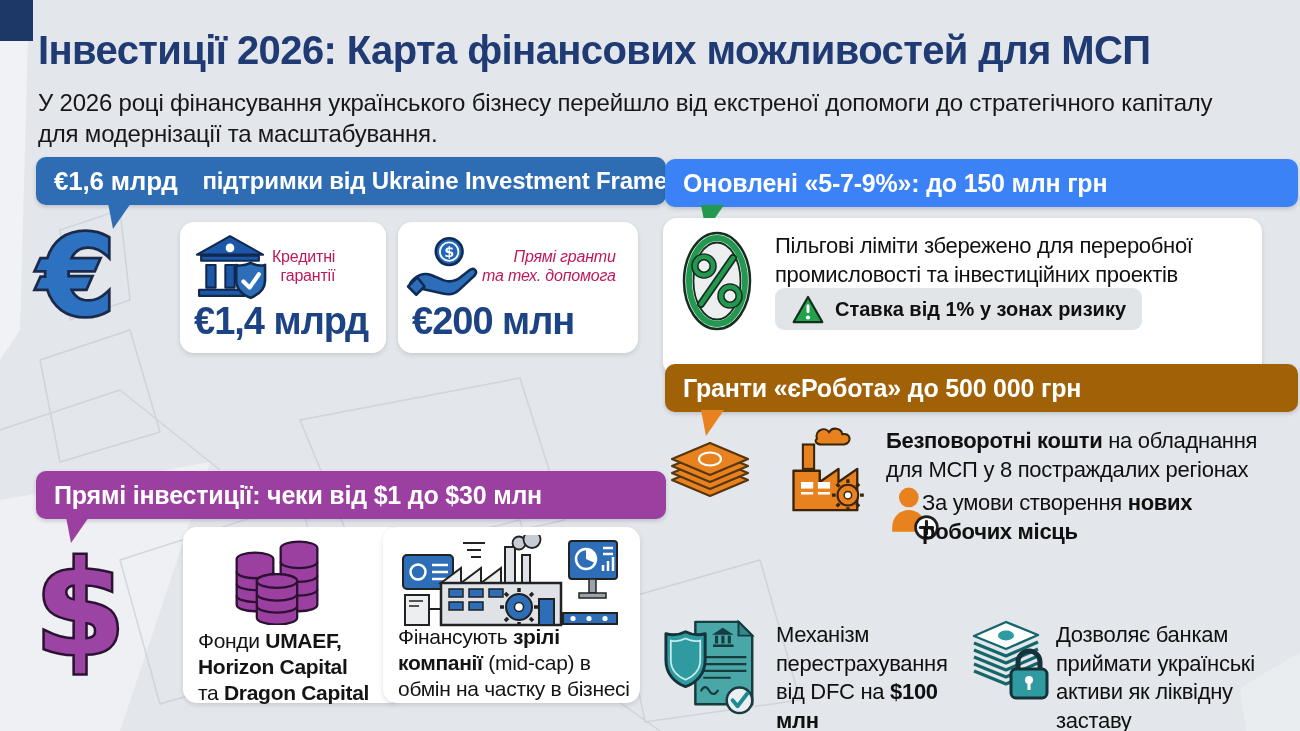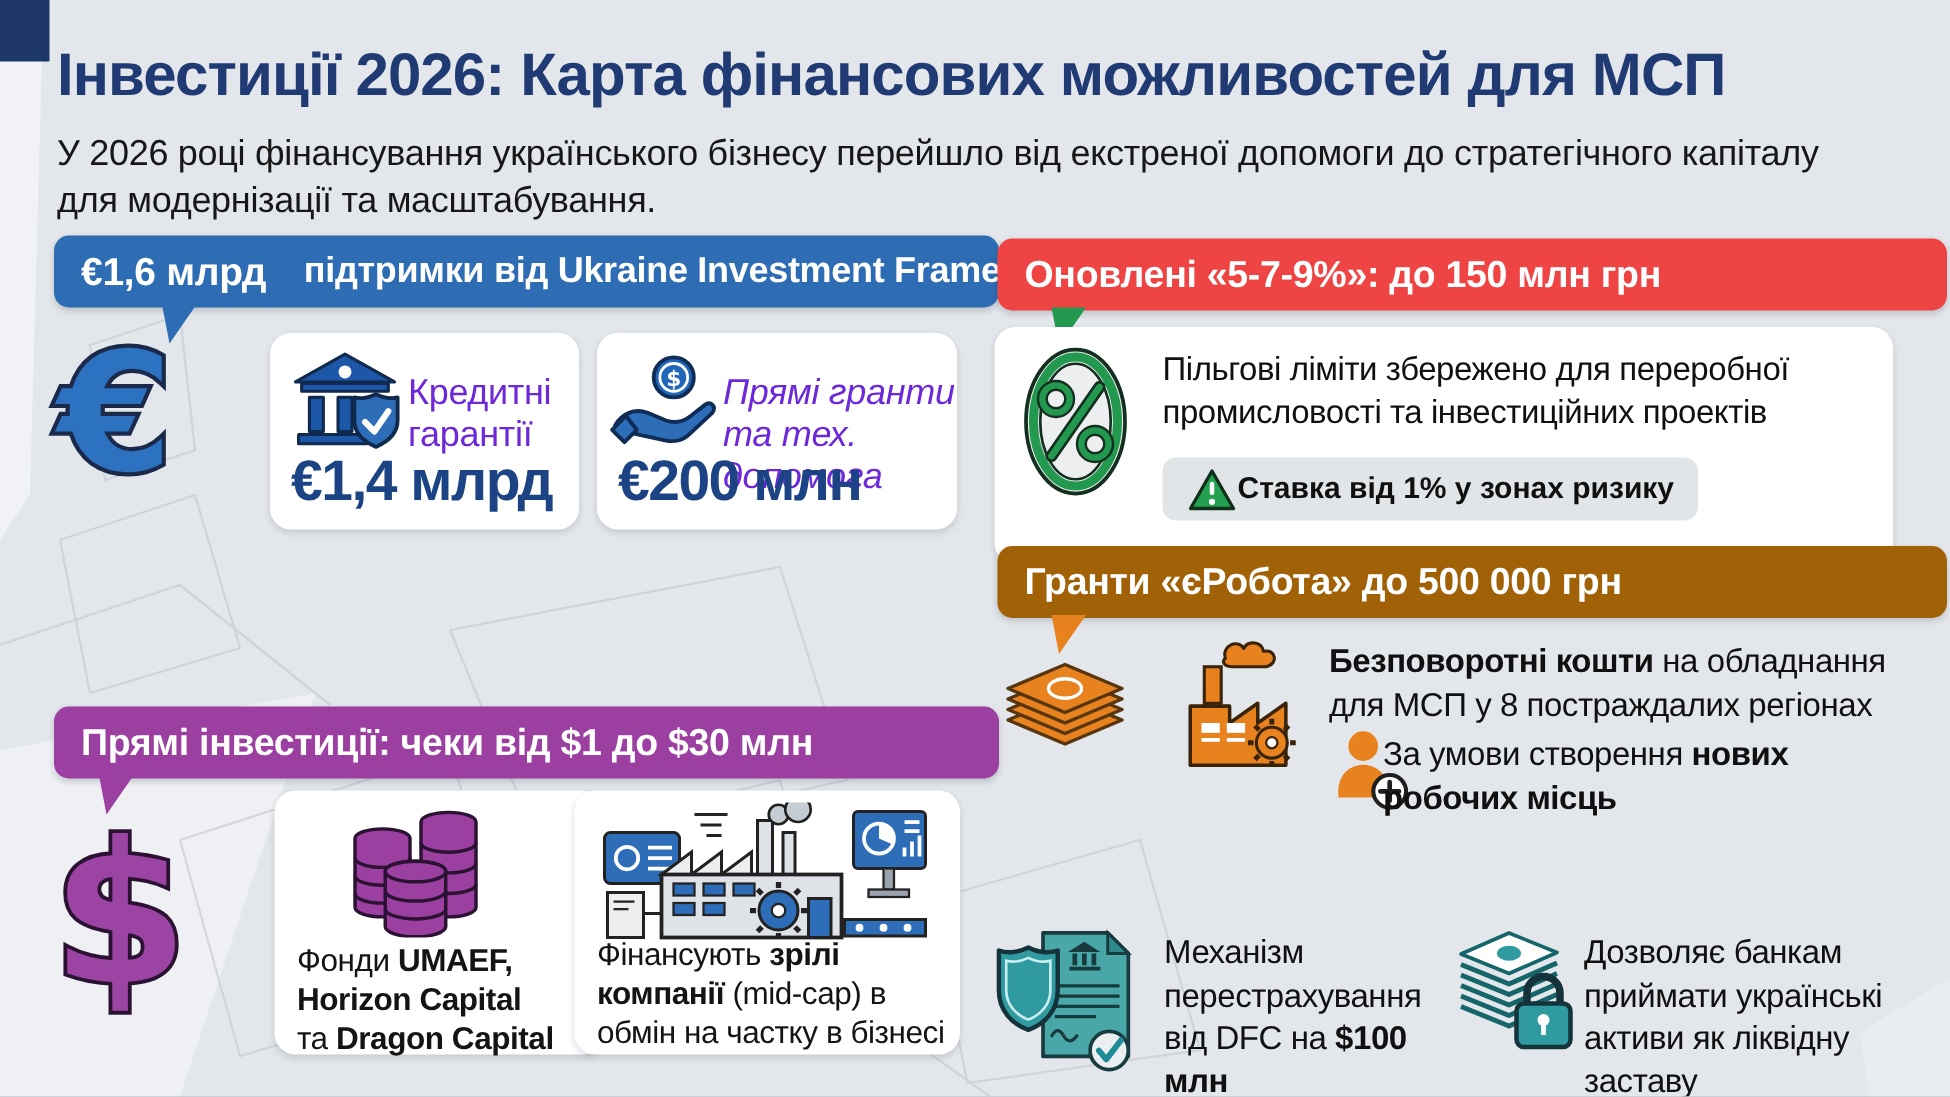--- a/index.html
+++ b/index.html
@@ -21,45 +21,45 @@
   .banner{height:48px;border-radius:10px;display:flex;align-items:center;padding:0 18px;
           color:#fff;font-size:24px;font-weight:700;letter-spacing:-0.2px;white-space:nowrap;
           box-shadow:0 2px 4px rgba(20,30,50,.18);}
   .banner .strong{font-weight:800;font-size:26px;margin-right:25px;}
   .tail{position:absolute;width:0;height:0;border-style:solid;bottom:-24px;
         border-width:26px 18px 0 5px;border-color:transparent;}
   .banner-blue{left:36px;top:157px;width:594px;background:#2e6db4;}
   .banner-blue .tail{left:72px;border-top-color:#2e6db4;}
   .banner-purple{left:36px;top:471px;width:594px;background:#9b3fa0;font-size:25px;}
   .banner-purple .tail{left:30px;border-top-color:#9b3fa0;}
-  .banner-green{left:665px;top:159px;width:597px;background:#ef4444;font-size:25px;}
+  .banner-green{left:665px;top:159px;width:597px;background:#3b82f6;font-size:25px;}
   .banner-green .tail{left:36px;border-top-color:#23994f;}
   .banner-orange{left:665px;top:364px;width:597px;background:#a16207;font-size:25px;}
   .banner-orange .tail{left:36px;border-top-color:#e8821e;}
   .banner-teal{left:665px;top:566px;width:592px;background:#1f8b96;}
   
   .card{background:#fff;border-radius:14px;box-shadow:0 2px 5px rgba(25,35,55,.14);}
   .card1{left:180px;top:222px;width:206px;height:131px;}
   .card2{left:398px;top:222px;width:240px;height:131px;}
-  .card-label{position:absolute;font-size:24px;line-height:1.16;color:#6d28d9;font-weight:500;letter-spacing:-0.2px;}
+  .card-label{position:absolute;font-size:16px;line-height:1.16;color:#be185d;font-weight:500;letter-spacing:-0.2px;text-align:right;}
   .card1 .card-label{left:92px;top:26px;}
   .card2 .card-label{left:84px;top:26px;font-style:italic;}
   .card-value{position:absolute;left:14px;bottom:10px;font-size:38px;font-weight:800;color:#1c4383;letter-spacing:-1px;}
   .card3{left:183px;top:527px;width:220px;height:176px;}
   .card4{left:383px;top:527px;width:257px;height:176px;}
   .card-text{position:absolute;left:15px;font-size:21px;line-height:1.24;color:#141414;letter-spacing:-0.3px;}
   .card3 .card-text{top:101px;}
   .card4 .card-text{top:97px;}
   .b{font-weight:700;}
   
   .green-card{left:663px;top:218px;width:599px;height:158px;}
   .green-body{position:absolute;left:112px;top:14px;width:478px;font-size:22px;line-height:1.3;
               color:#101010;font-weight:500;letter-spacing:-0.3px;}
-  .green-note{position:absolute;left:112px;top:70px;height:42px;display:flex;align-items:center;gap:0;
-              background:#e2e5e8;border-radius:9px;padding:0 16px;font-size:20px;font-weight:600;color:#101010;margin-top:17px;}
+  .green-note{position:absolute;left:112px;top:70px;height:42px;display:flex;align-items:center;gap:10px;
+              background:#e2e5e8;border-radius:9px;padding:0 16px;font-size:20px;font-weight:600;color:#101010;}
   
   .row-text{font-size:22px;line-height:1.3;color:#101010;letter-spacing:-0.3px;}
   .t-erobota-1{left:886px;top:427px;width:372px;}
   .t-erobota-2{left:922px;top:489px;width:310px;}
   .t-ins-1{left:776px;top:621px;width:210px;}
   .t-ins-2{left:1056px;top:621px;width:245px;}
   .line{display:block;}
 </style>
 </head>
 <body>

